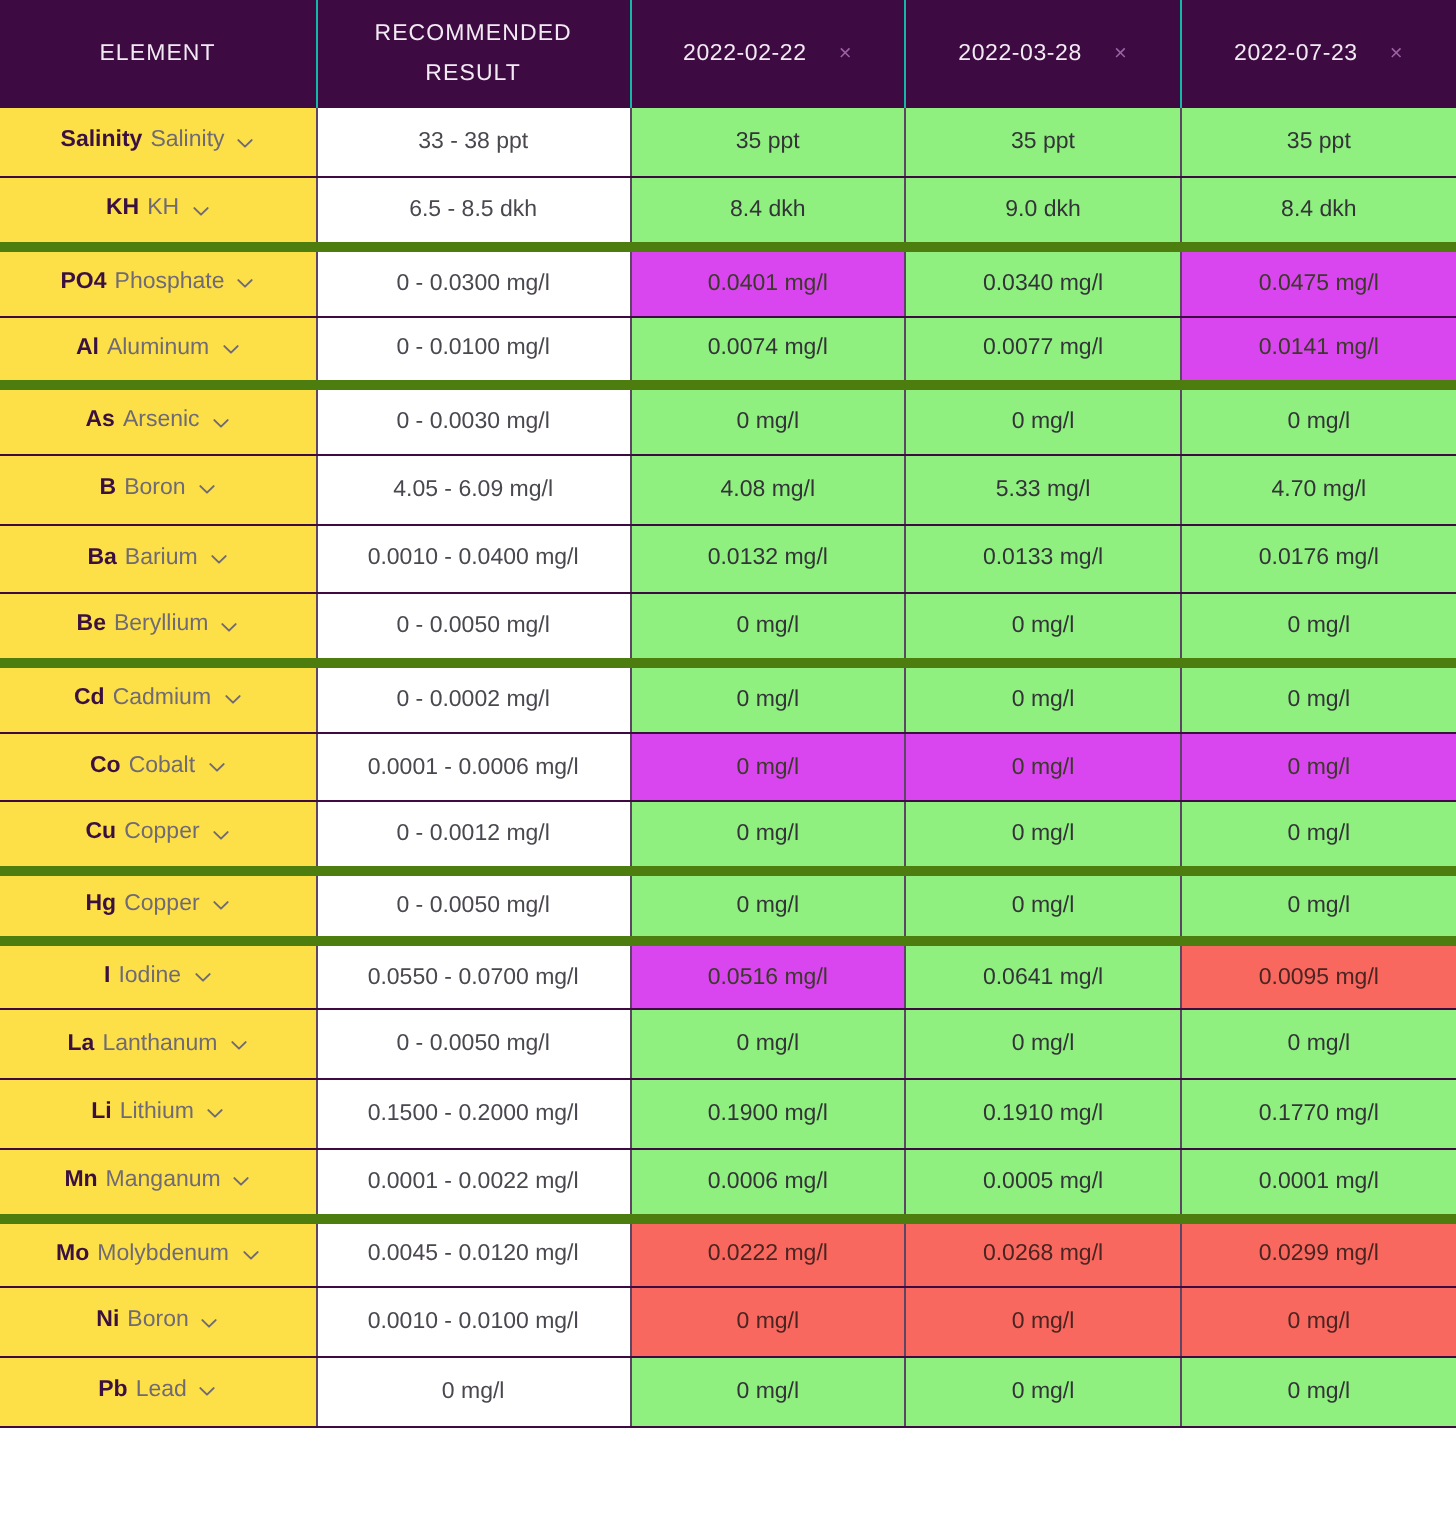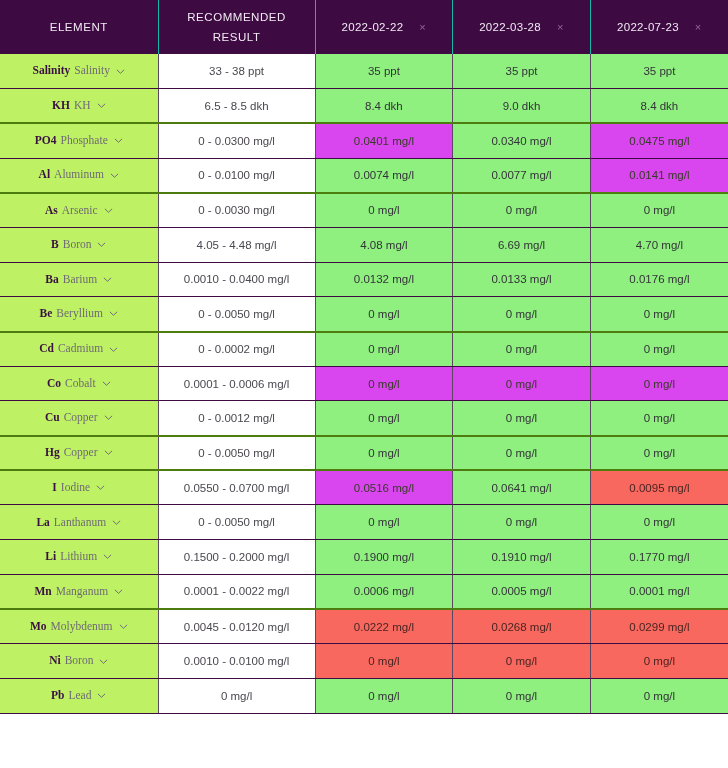--- a/index.html
+++ b/index.html
@@ -79,24 +79,24 @@
     vertical-align: middle;
     border-bottom: 1px solid #3d0a42;
     border-right: 1px solid #5d4663;
     padding: 0 4px;
     white-space: nowrap;
     overflow: hidden;
   }
   tbody td:last-child { border-right: none; }
 
   
-  tbody tr.sep-light td { border-bottom: 2px solid #4d7c0f; }
-
-  
-  td.el-cell { background: #bef264; font-family: Liberation Serif, serif; }
+  tbody tr.sep-light td { border-bottom: 5px solid #4d7c0f; }
+
+  
+  td.el-cell { background: #fde047; }
   .el-inner {
     display: flex;
     align-items: center;
     justify-content: center;
     gap: 4px;
     line-height: 1;
   }
   .el-sym {
     font-weight: bold;
     color: #3a1040;
@@ -264,23 +264,23 @@
             <span class="el-inner">
               <span class="el-sym">B</span>
               <span class="el-name">Boron</span>
               <span class="el-chev">
                 <svg width="9" height="9" viewBox="0 0 10 10" aria-hidden="true">
                   <path d="M1.3 3.4 L5 7 L8.7 3.4" fill="none" stroke="#6f6a75" stroke-width="1.1" stroke-linecap="round" stroke-linejoin="round"></path>
                 </svg>
               </span>
             </span>
           </td>
-          <td class="reco-cell">4.05 - 4.48 mg/l</td>
+          <td class="reco-cell">4.05 - 6.09 mg/l</td>
           <td class="val state-green">4.08 mg/l</td>
-          <td class="val state-green">6.69 mg/l</td>
+          <td class="val state-green">5.33 mg/l</td>
           <td class="val state-green">4.70 mg/l</td>
         </tr>
         <tr>
           <td class="el-cell">
             <span class="el-inner">
               <span class="el-sym">Ba</span>
               <span class="el-name">Barium</span>
               <span class="el-chev">
                 <svg width="9" height="9" viewBox="0 0 10 10" aria-hidden="true">
                   <path d="M1.3 3.4 L5 7 L8.7 3.4" fill="none" stroke="#6f6a75" stroke-width="1.1" stroke-linecap="round" stroke-linejoin="round"></path>

